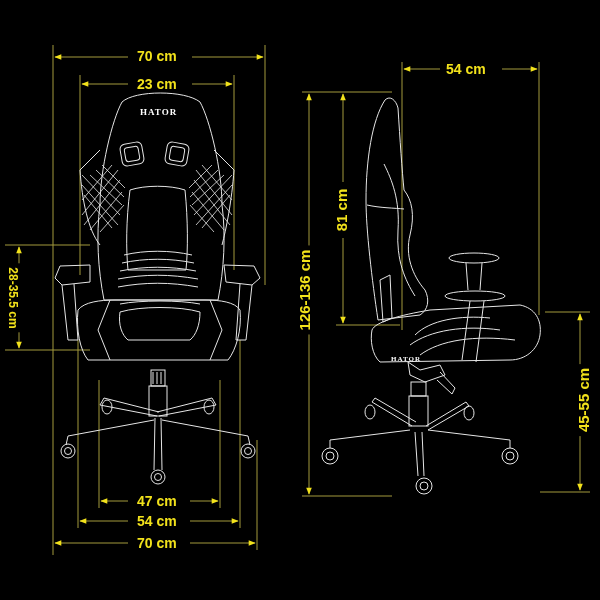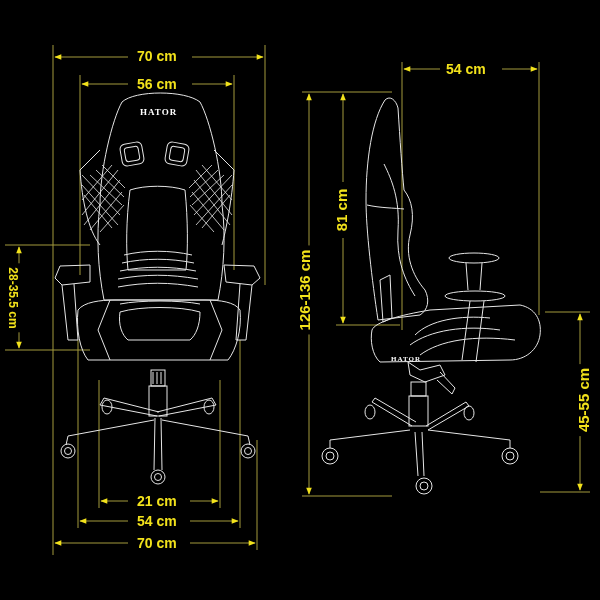--- a/index.html
+++ b/index.html
@@ -162,22 +162,22 @@
       <circle cx="424" cy="486" r="4"></circle>
     <ellipse cx="370" cy="412" rx="5" ry="7"></ellipse>
     <ellipse cx="469" cy="413" rx="5" ry="7"></ellipse>
   </g>
 </svg>
 
 <div class="brand" style="left:140px; top:107px; font-size:9px;">HATOR</div>
 <div class="brand" style="left:391px; top:355px; font-size:7px;">HATOR</div>
 
 <div class="dim-label" style="left:133px; top:48px;">70 cm</div>
-<div class="dim-label" style="left:133px; top:76px;">56 cm</div>
+<div class="dim-label" style="left:133px; top:76px;">23 cm</div>
 <div class="dim-label v-cw" style="left:-22px; top:290px; font-size:12px;">28-35.5 cm</div>
-<div class="dim-label" style="left:133px; top:493px;">21 cm</div>
+<div class="dim-label" style="left:133px; top:493px;">47 cm</div>
 <div class="dim-label" style="left:133px; top:513px;">54 cm</div>
 <div class="dim-label" style="left:133px; top:535px;">70 cm</div>
 
 <div class="dim-label" style="left:442px; top:61px;">54 cm</div>
 <div class="dim-label v" style="left:261px; top:282px; font-size:15px;">126-136 cm</div>
 <div class="dim-label v" style="left:317px; top:202px; font-size:15px;">81 cm</div>
 <div class="dim-label v" style="left:548px; top:392px; font-size:15px;">45-55 cm</div>
 
 </body></html>

